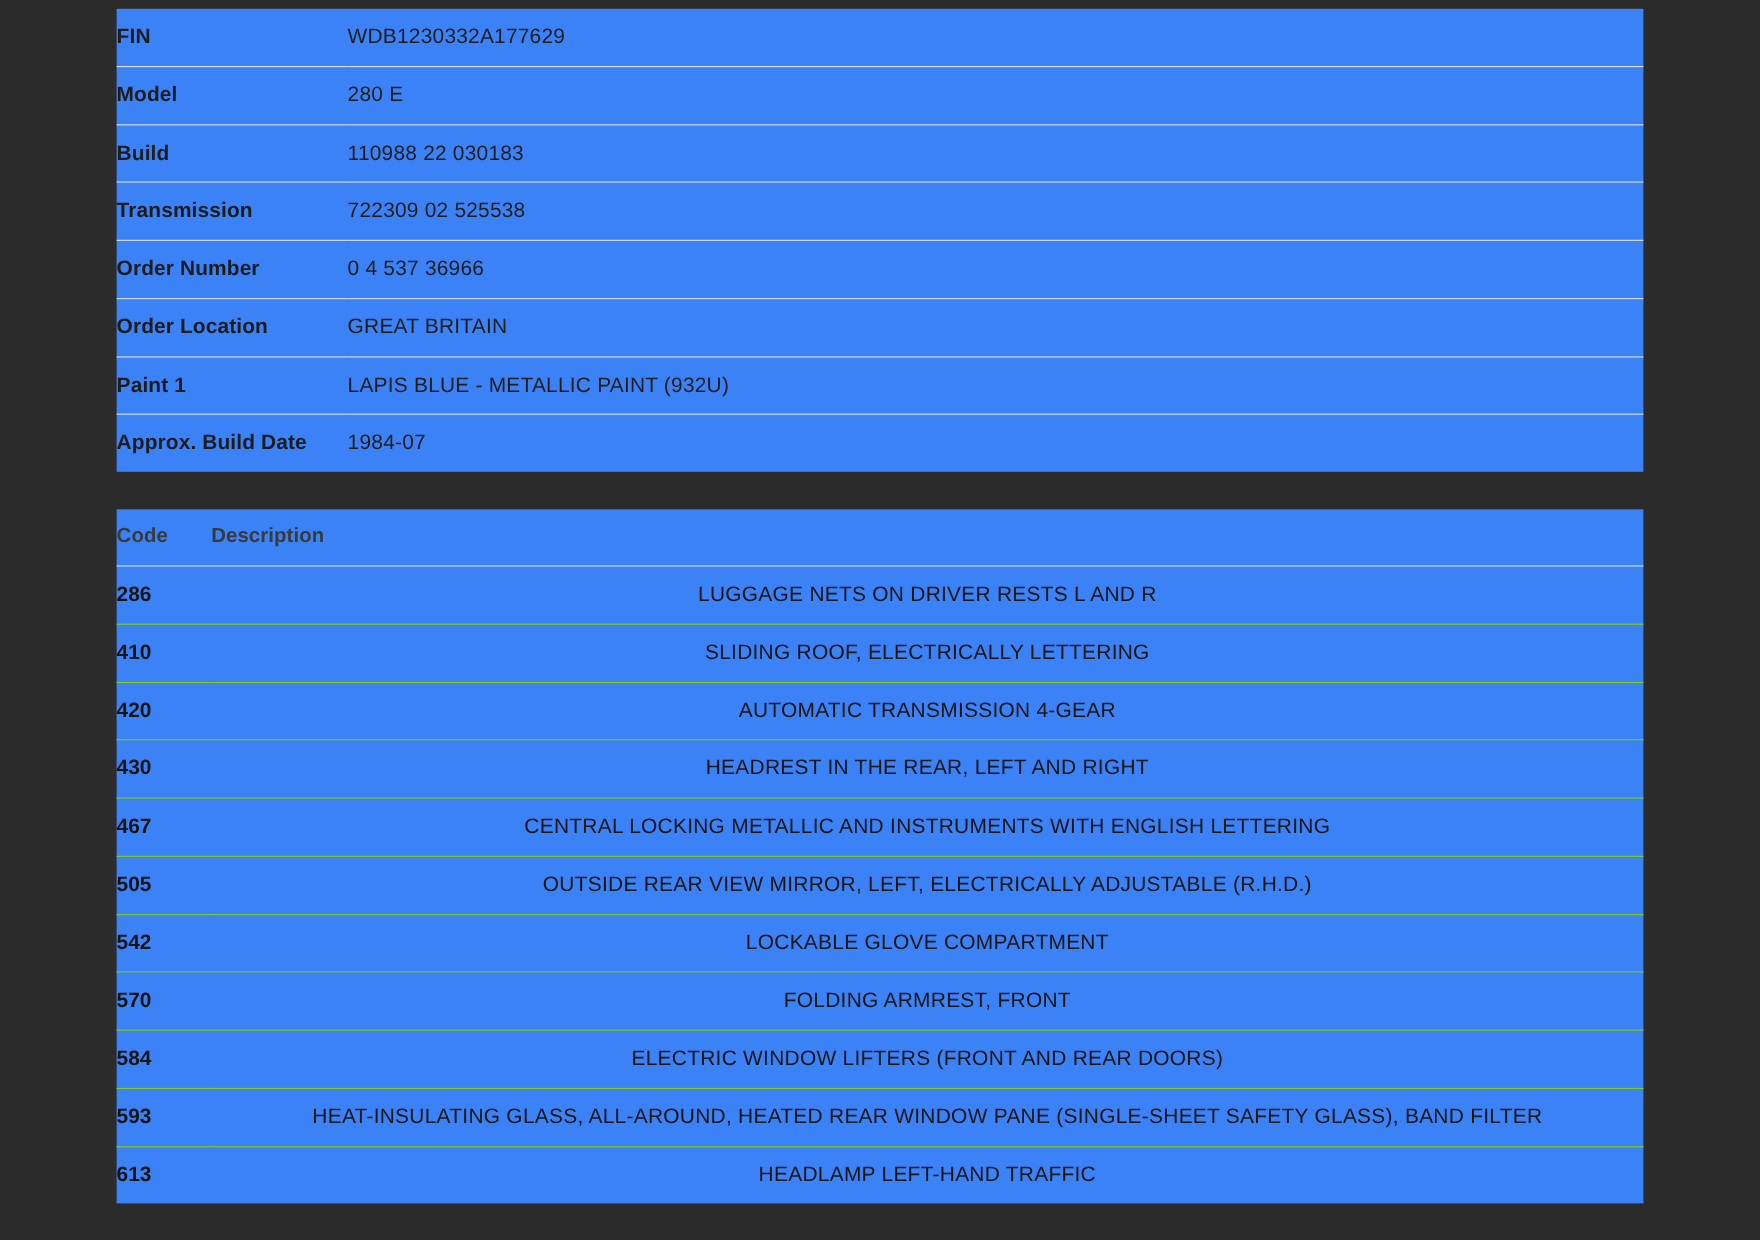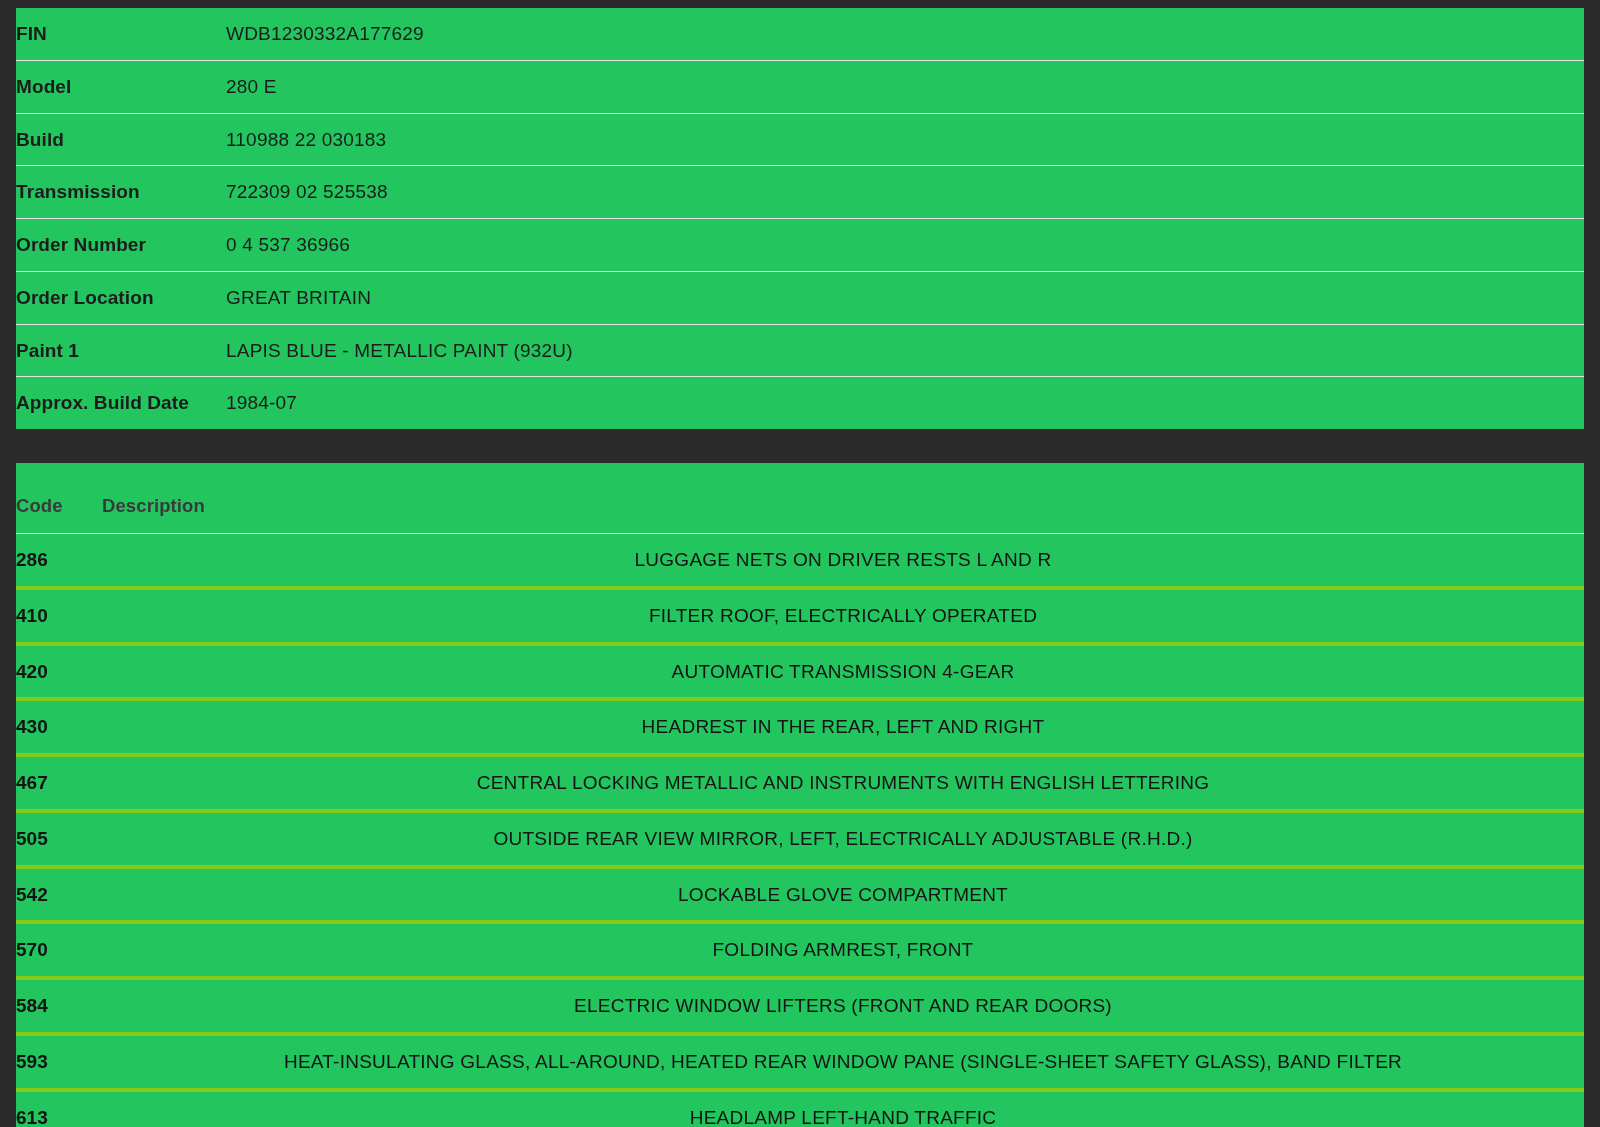--- a/index.html
+++ b/index.html
@@ -22,22 +22,22 @@
   }
 
   .dark-band {
     background: #2b2b2b;
     width: 100%;
   }
   .band-top { height: 8px; }
   .band-mid { height: 34px; }
 
   .card {
-    background: #22c55e;
-    width: 1568px;
+    background: #3b82f6;
+    width: 1388px;
     margin: 0 auto;
     box-sizing: border-box;
   }
 
   
   table.spec {
     width: 100%;
     border-collapse: collapse;
     table-layout: fixed;
   }
@@ -73,34 +73,34 @@
   table.codes {
     width: 100%;
     border-collapse: collapse;
     table-layout: fixed;
   }
   table.codes thead th {
     text-align: left;
     font-size: 18.5px;
     font-weight: bold;
     color: #3a3a3a;
-    padding: 32px 0 16px 0;
+    padding: 13px 0 16px 0;
     border-bottom: 1px solid #e2e2e2;
     letter-spacing: 0.1px;
     margin-left: 40px;
   }
   th.col-code, td.col-code {
     width: 86px;
     padding-left: 22px;
   }
   th.col-desc, td.col-desc {
     padding-left: 84px;
   }
   table.codes tbody tr {
-    border-bottom: 4px solid #84cc16;
+    border-bottom: 1px solid #84cc16;
   }
   table.codes tbody tr:last-child {
     border-bottom: none;
   }
   table.codes tbody td {
     padding: 14px 0 14px 0;
     font-size: 19px;
     color: #141414;
     vertical-align: middle;
     line-height: 1.25;
@@ -171,21 +171,21 @@
           <th class="col-desc">Description</th>
         </tr>
       </thead>
       <tbody>
         <tr>
           <td class="col-code">286</td>
           <td class="col-desc">LUGGAGE NETS ON DRIVER RESTS L AND R</td>
         </tr>
         <tr>
           <td class="col-code">410</td>
-          <td class="col-desc">FILTER ROOF, ELECTRICALLY OPERATED</td>
+          <td class="col-desc">SLIDING ROOF, ELECTRICALLY LETTERING</td>
         </tr>
         <tr>
           <td class="col-code">420</td>
           <td class="col-desc">AUTOMATIC TRANSMISSION 4-GEAR</td>
         </tr>
         <tr>
           <td class="col-code">430</td>
           <td class="col-desc">HEADREST IN THE REAR, LEFT AND RIGHT</td>
         </tr>
         <tr>

